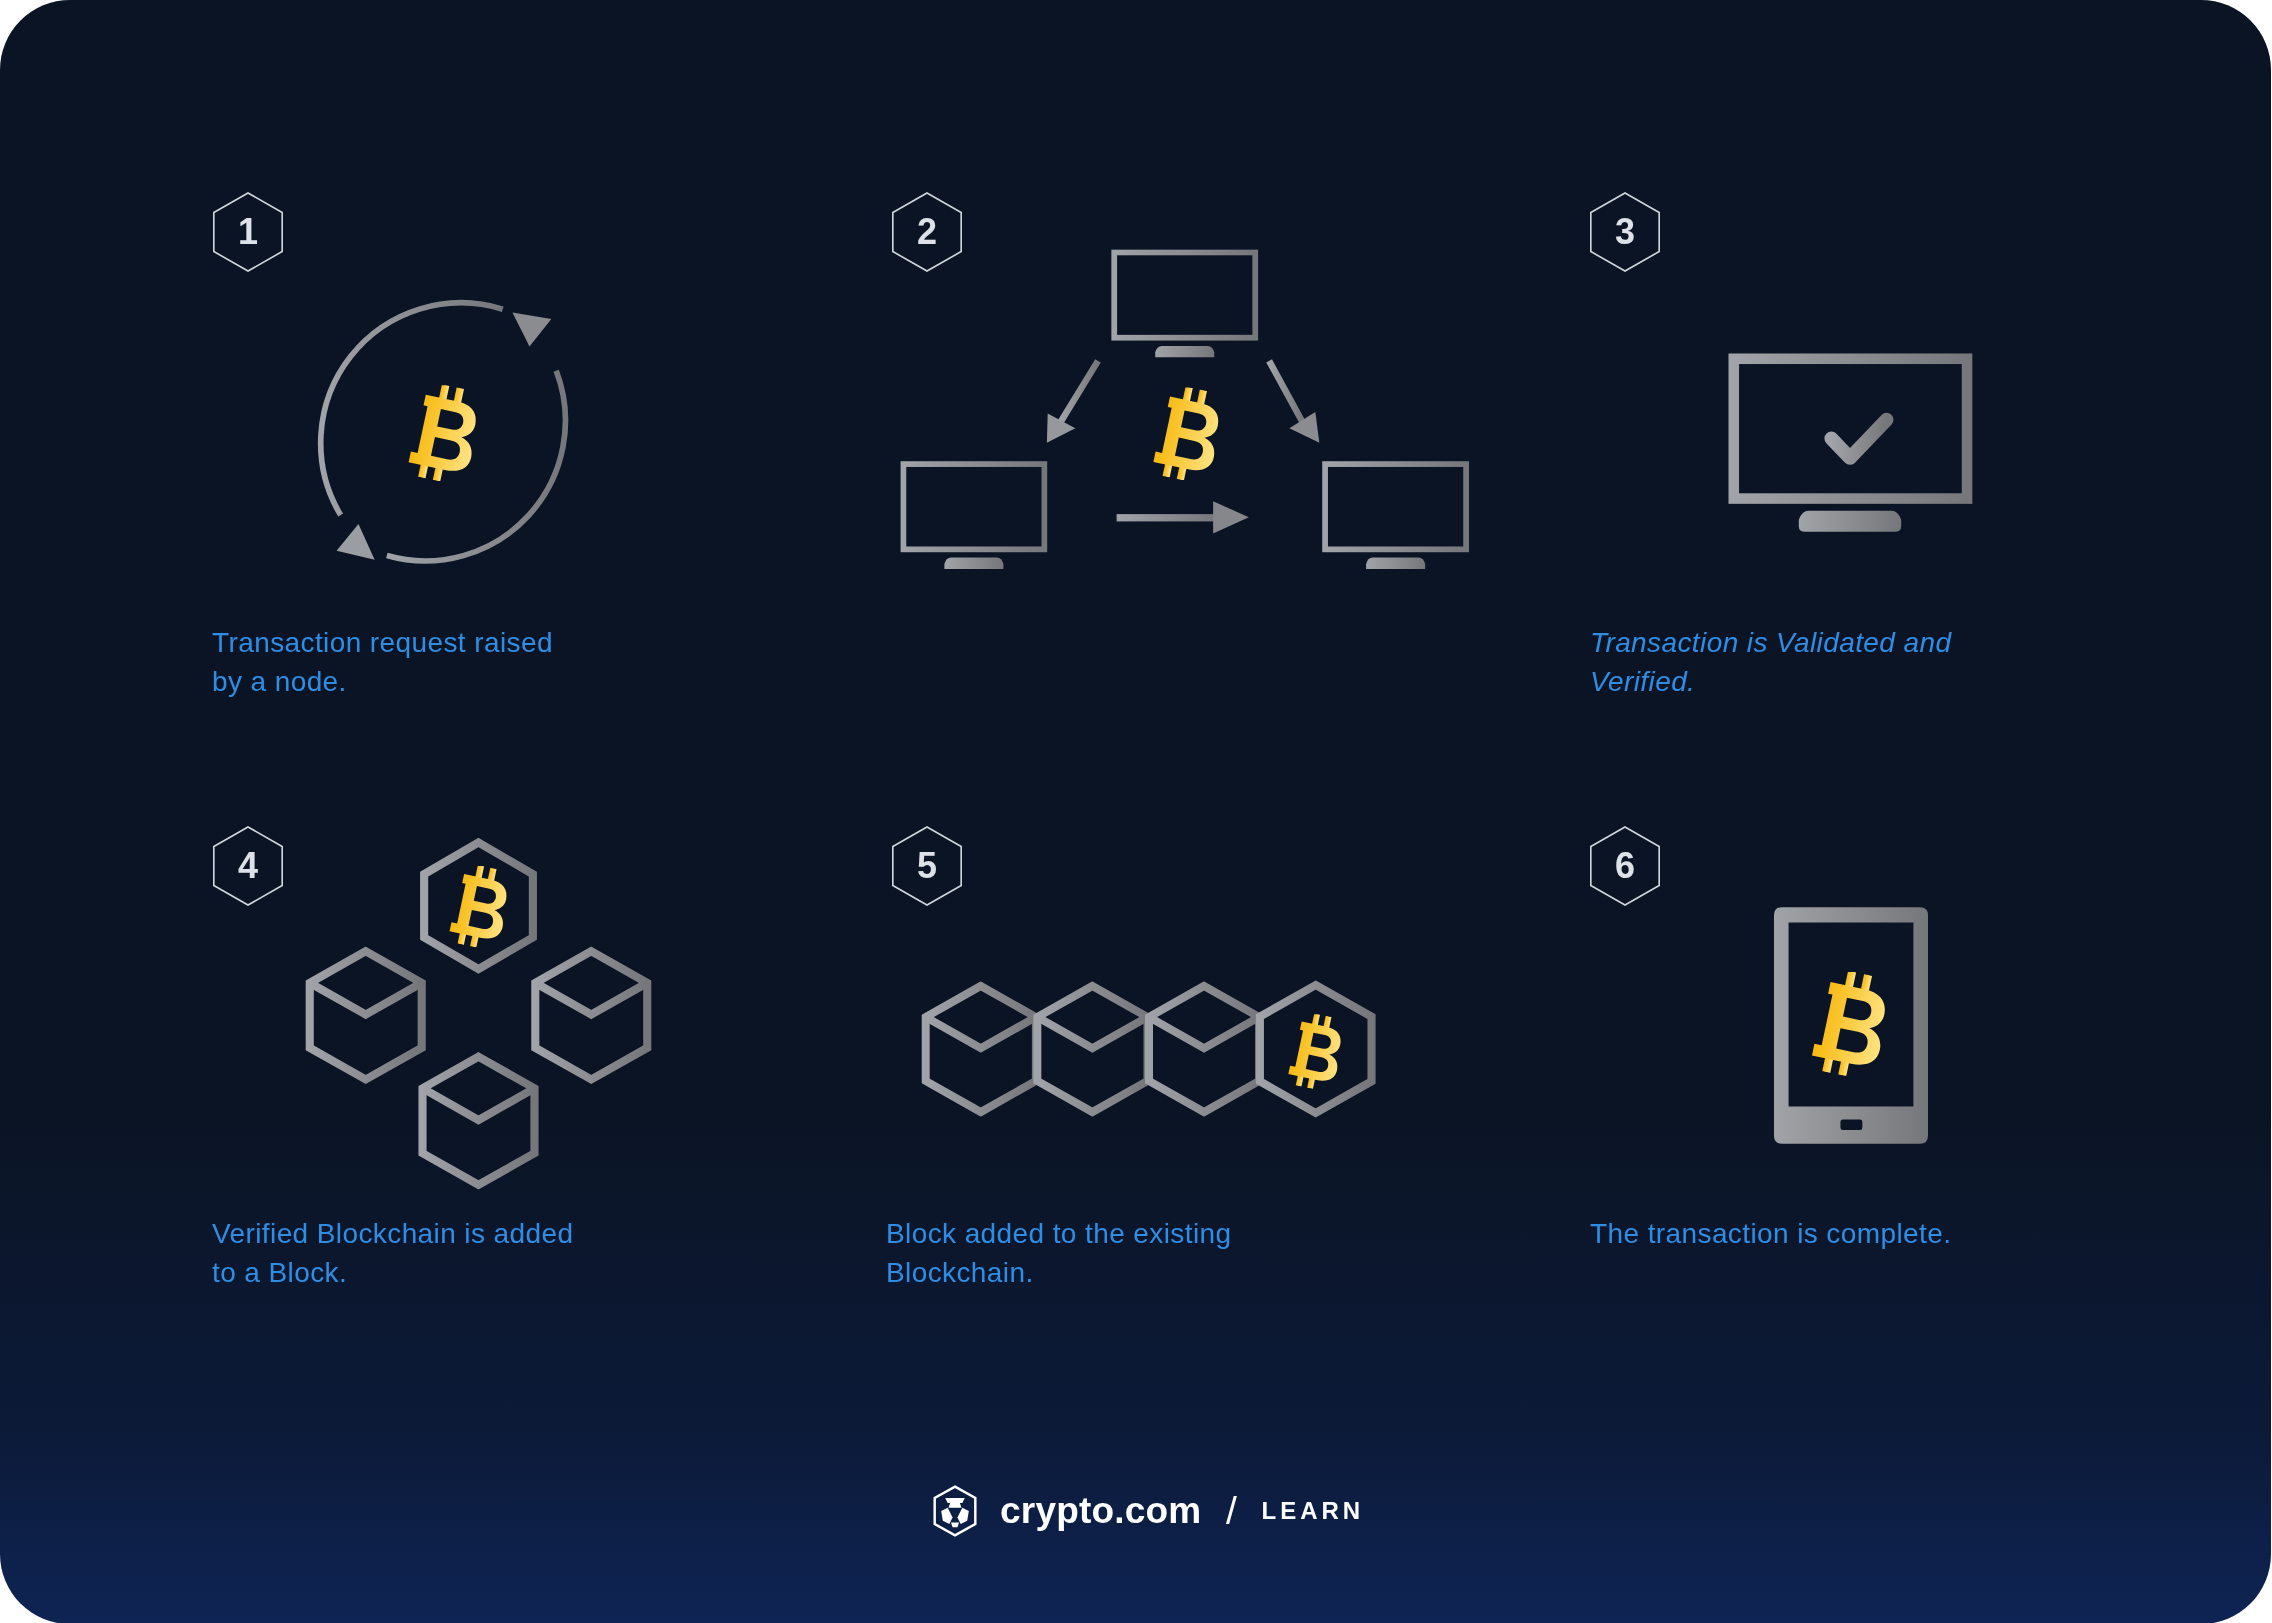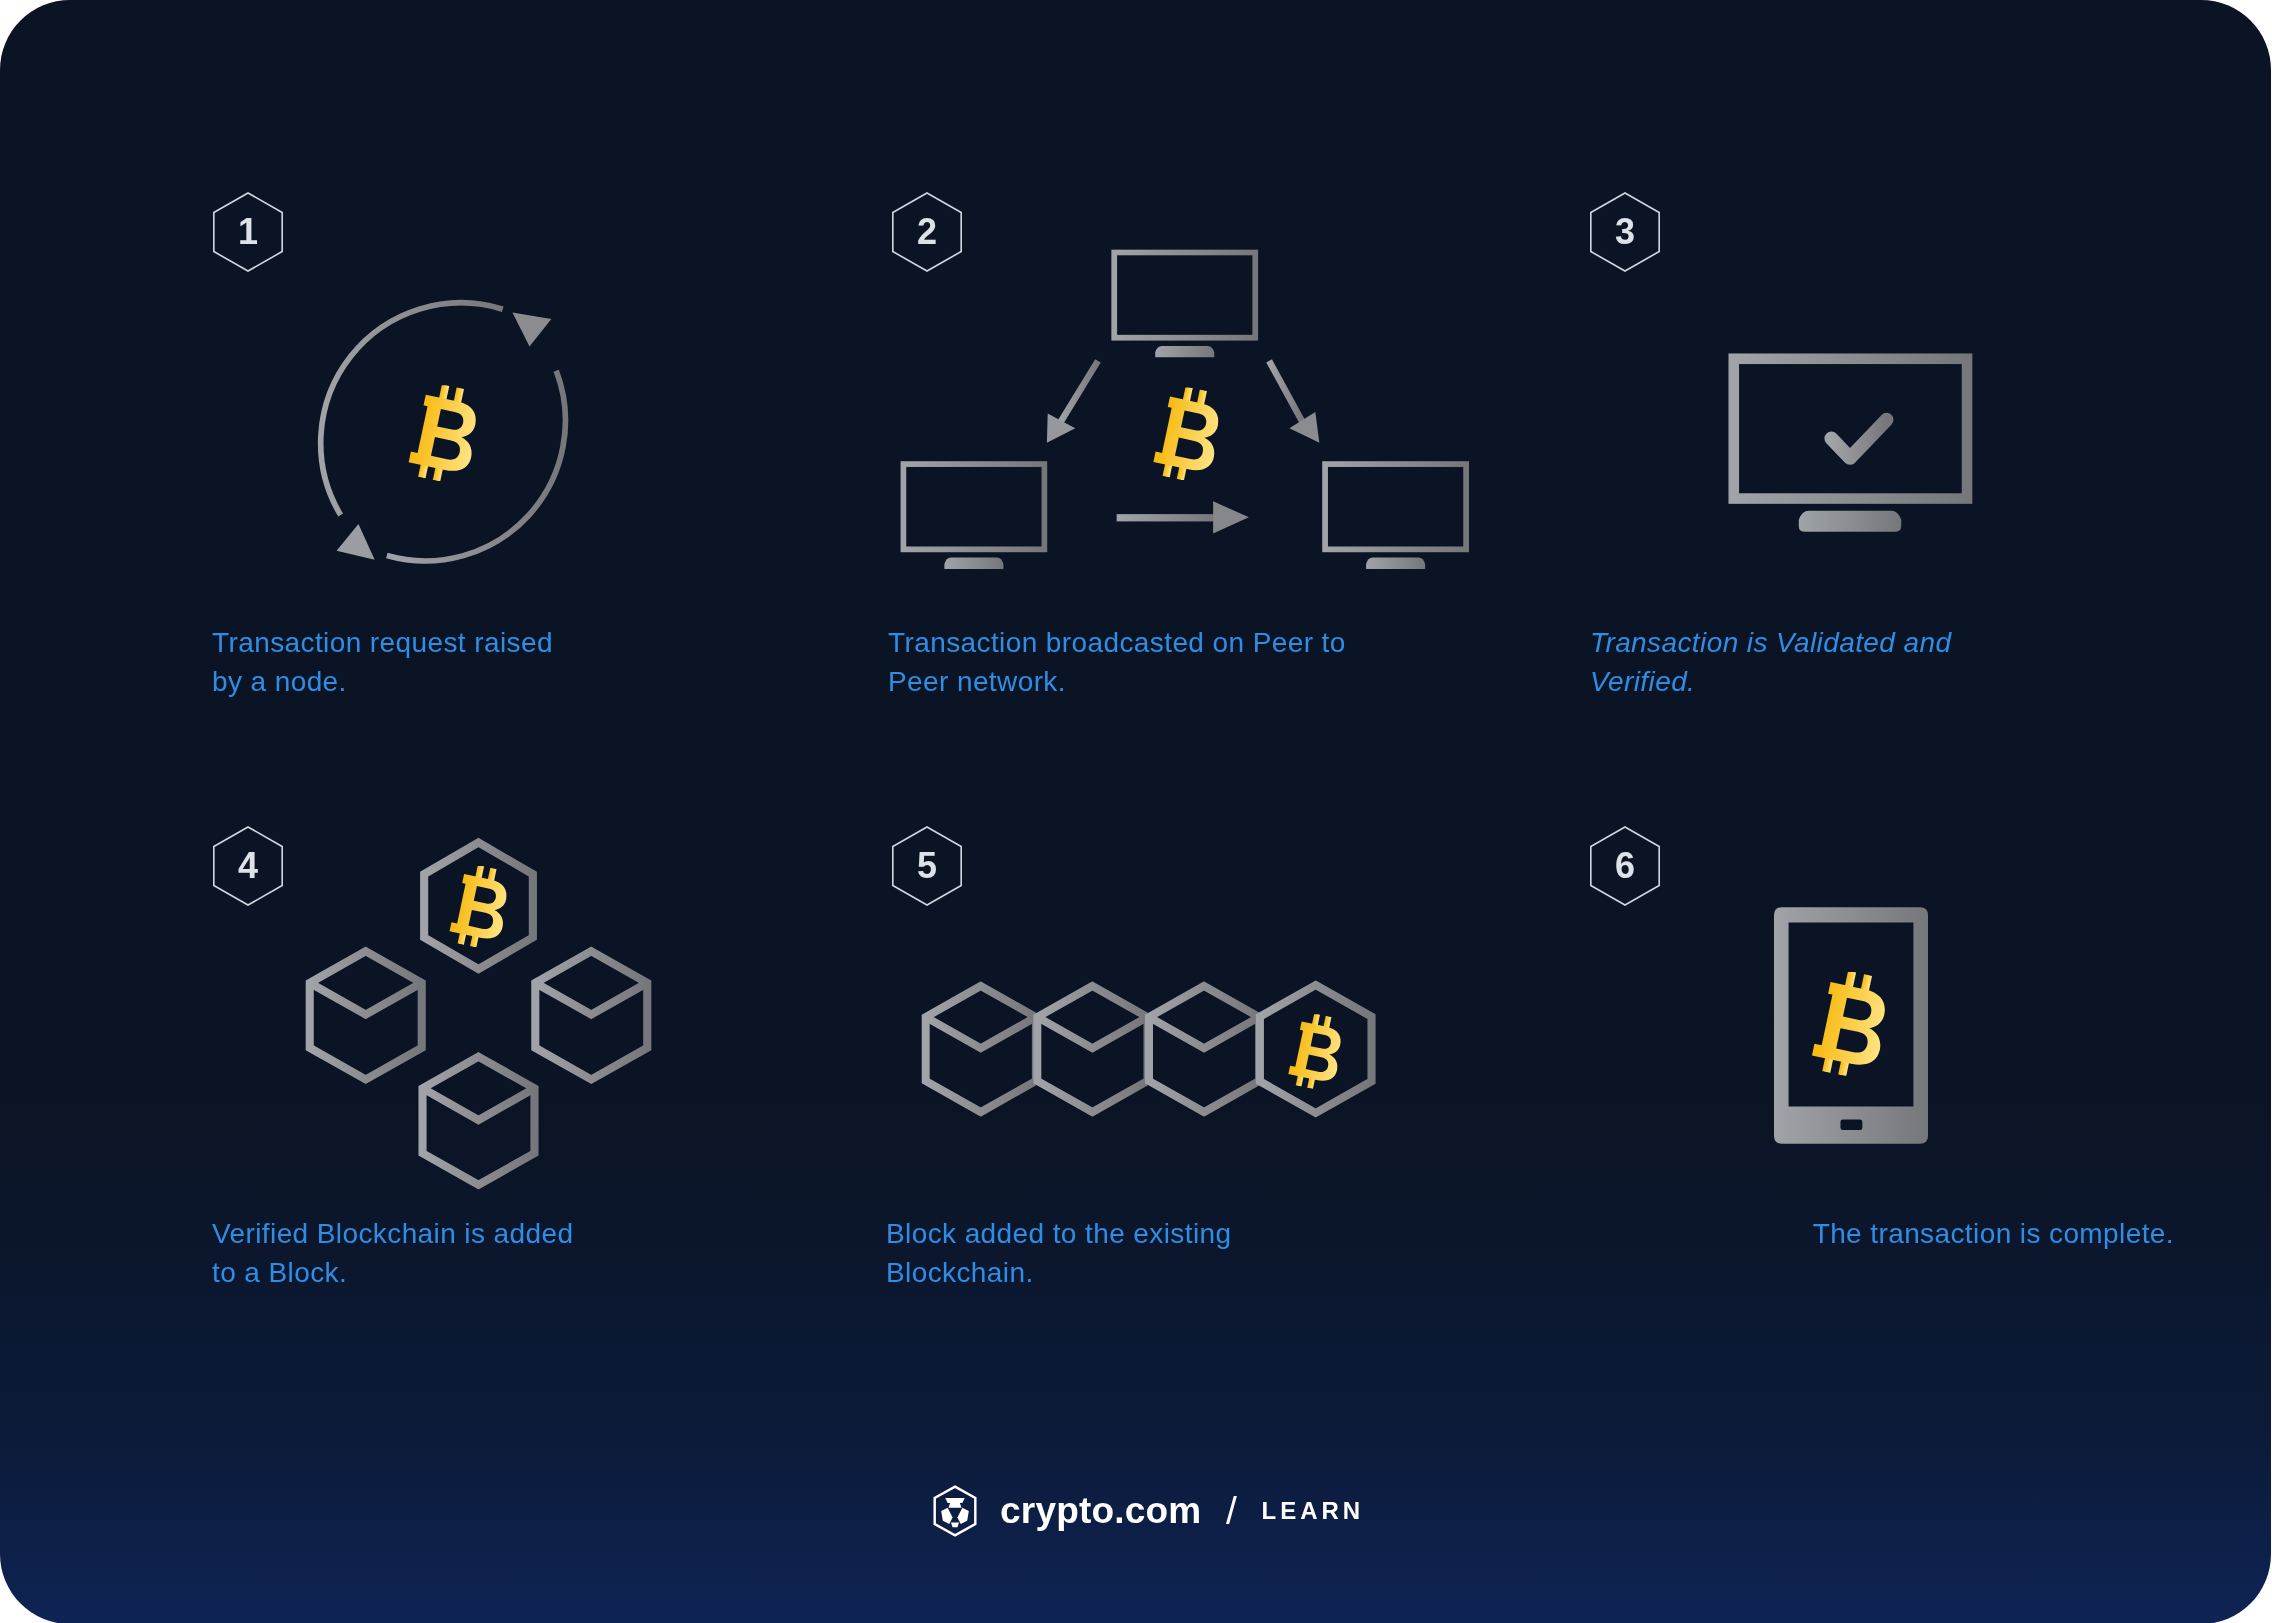--- a/index.html
+++ b/index.html
@@ -123,22 +123,20 @@
     <polygon points="527,246 490,228 522,208" fill="#8a8c90"></polygon>
 
     <rect x="277" y="334" width="122" height="9" fill="url(#gray)"></rect>
     <polygon points="396,318 440,338 396,358" fill="#85878b"></polygon>
     <svg x="318" y="178" width="90" height="114" viewBox="0 0 100 140">
       <g transform="rotate(12 50 70)">
           <use href="#btc"></use>
         </g>
     </svg>
   </svg>
-  <div class="caption" style="left:888px; top:623px;">Transaction broadcasted on Peer to
-Peer network.</div>
 
   <div class="step-num" style="left:1590px; top:192px;">
     <svg width="70" height="80" viewBox="0 0 86 98">
         <use href="#hexnum"></use>
       </svg>
     <div class="num">3</div>
   </div>
   <svg class="abs" style="left:1724px; top:349px;" width="252" height="191" viewBox="0 0 310 235">
     <rect x="12" y="12" width="287" height="172" fill="none" stroke="url(#gray)" stroke-width="13"></rect>
     <path d="M104 199 H206 Q214 199 218 210 L218 218 Q218 225 210 225 H100 Q92 225 92 218 L92 210 Q96 199 104 199 Z" fill="url(#gray)"></path>
@@ -209,21 +207,21 @@
   <svg class="abs" style="left:1774px; top:907px;" width="154" height="237" viewBox="0 0 190 292">
     <path d="M10 0 H180 Q190 0 190 10 V282 Q190 292 180 292 H10 Q0 292 0 282 V10 Q0 0 10 0 Z
              M18 19 V246 H172 V19 Z" fill="url(#gray)" fill-rule="evenodd"></path>
     <rect x="82" y="262" width="27" height="13" rx="3" fill="#0b1424"></rect>
     <svg x="45" y="80" width="95" height="128" viewBox="0 0 100 140">
       <g transform="rotate(12 50 70)">
           <use href="#btc"></use>
         </g>
     </svg>
   </svg>
-  <div class="caption" style="left:1590px; top:1214px;text-align:right;">The transaction is complete.</div>
+  <div class="caption" style="left:1590px; top:1214px;">The transaction is complete.</div>
 
   <div class="footer">
     <svg width="44" height="52" viewBox="0 0 54 64">
       <polygon points="27,2 52,16 52,48 27,62 2,48 2,16" fill="none" stroke="#ffffff" stroke-width="3"></polygon>
       <path d="M15 16 H39 L36 22 H33 L35 28 H19 L21 22 H18 Z" fill="#ffffff"></path>
       <path d="M10 32 L18 28 L24 40 L20 48 L12 44 Z" fill="#ffffff"></path>
       <path d="M44 32 L36 28 L30 40 L34 48 L42 44 Z" fill="#ffffff"></path>
       <path d="M22 46 H32 L30 52 H24 Z" fill="#ffffff"></path>
     </svg>
     <span class="brand">crypto.com</span>

